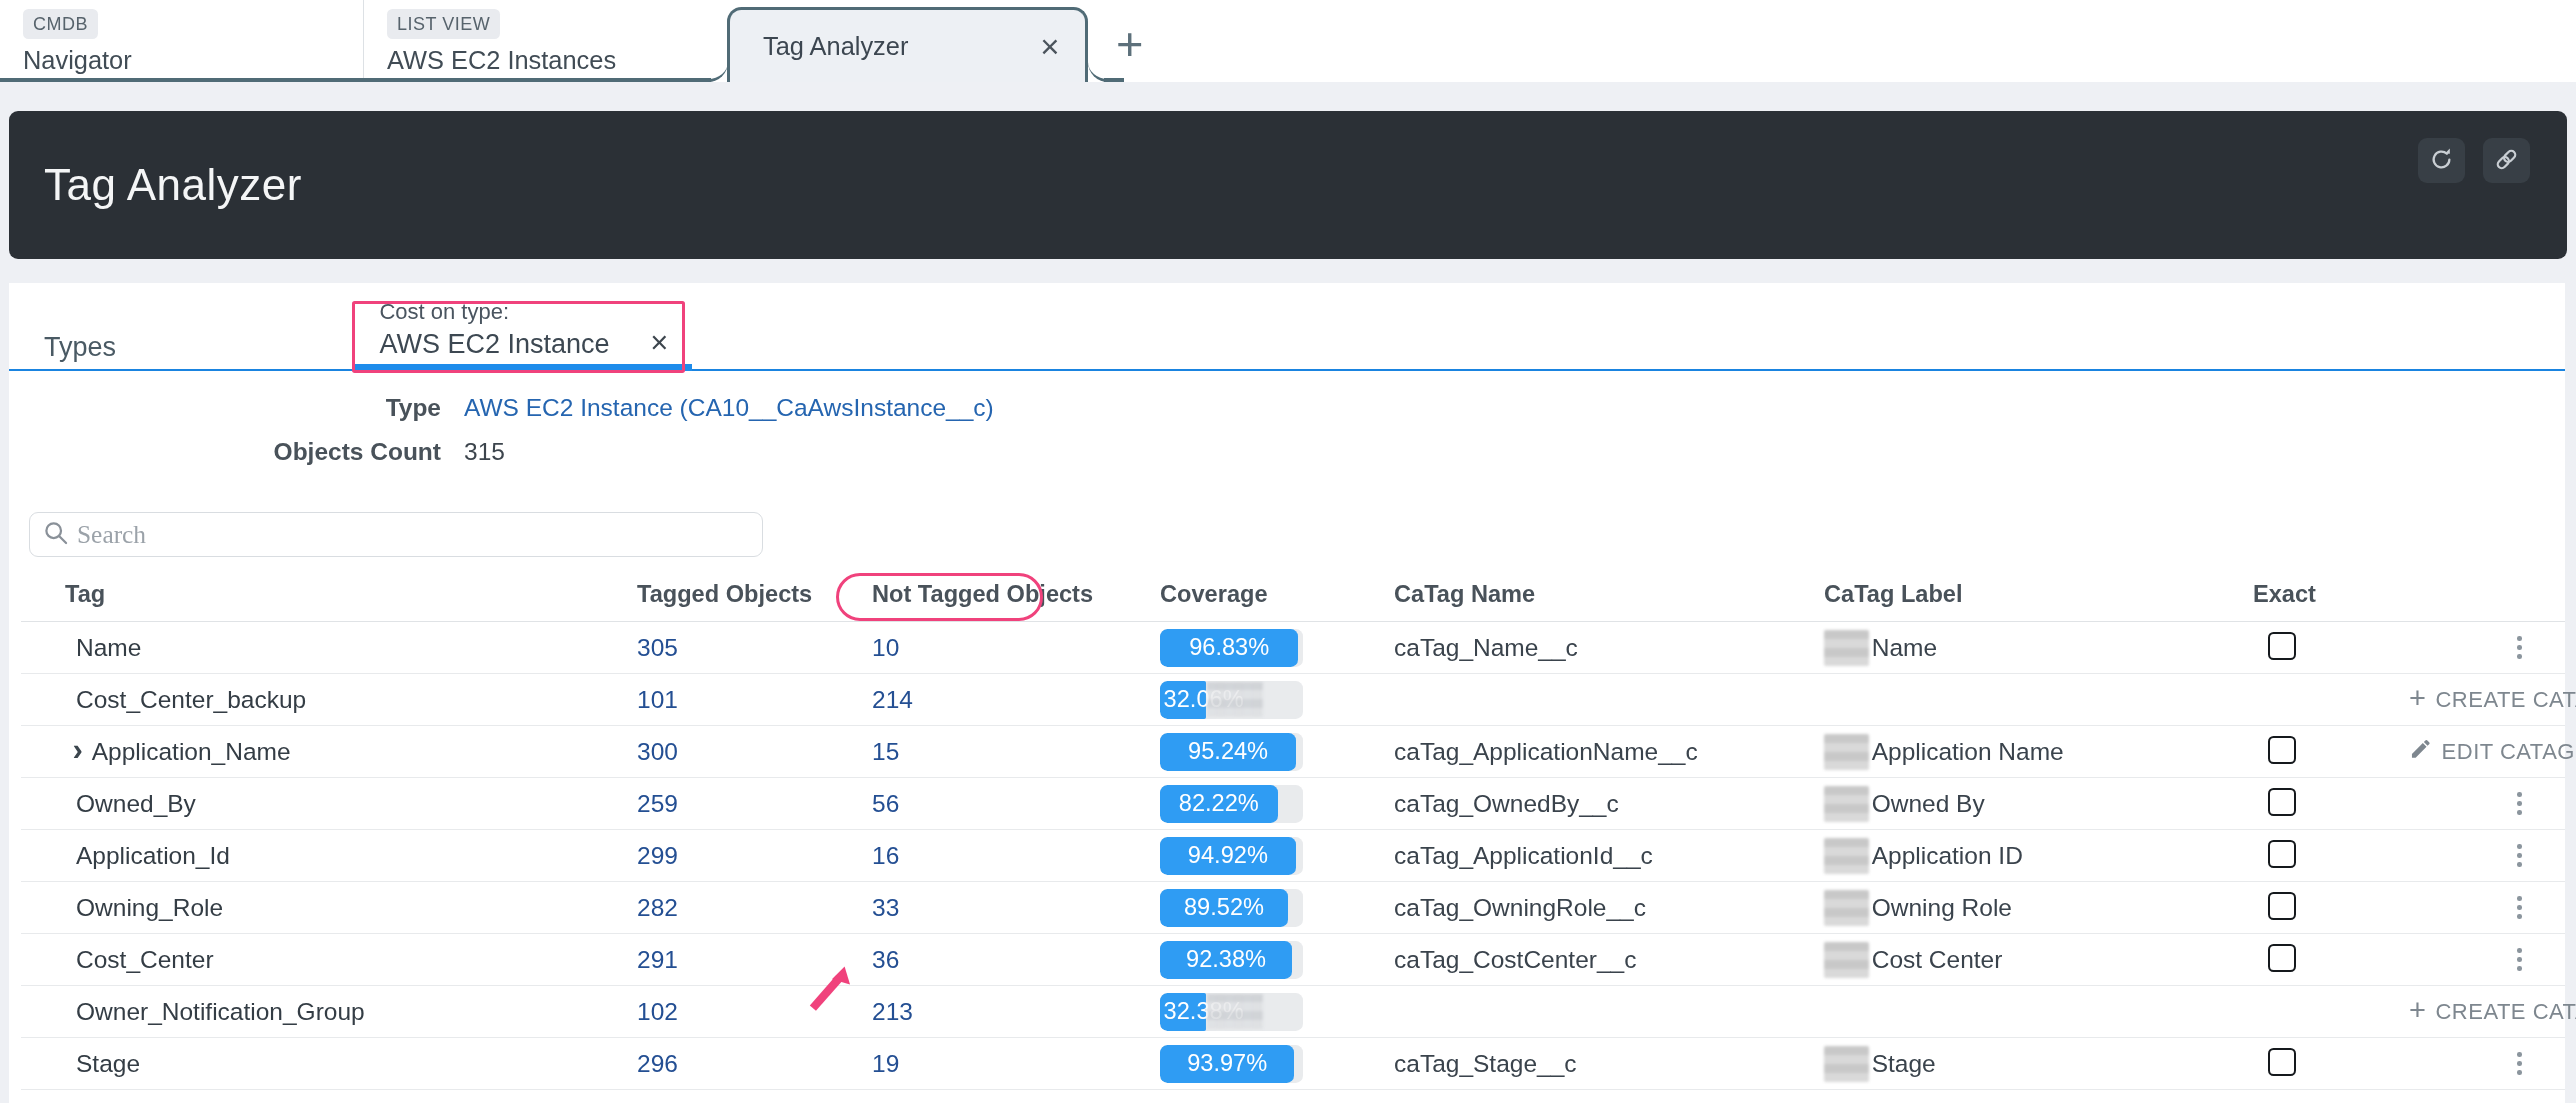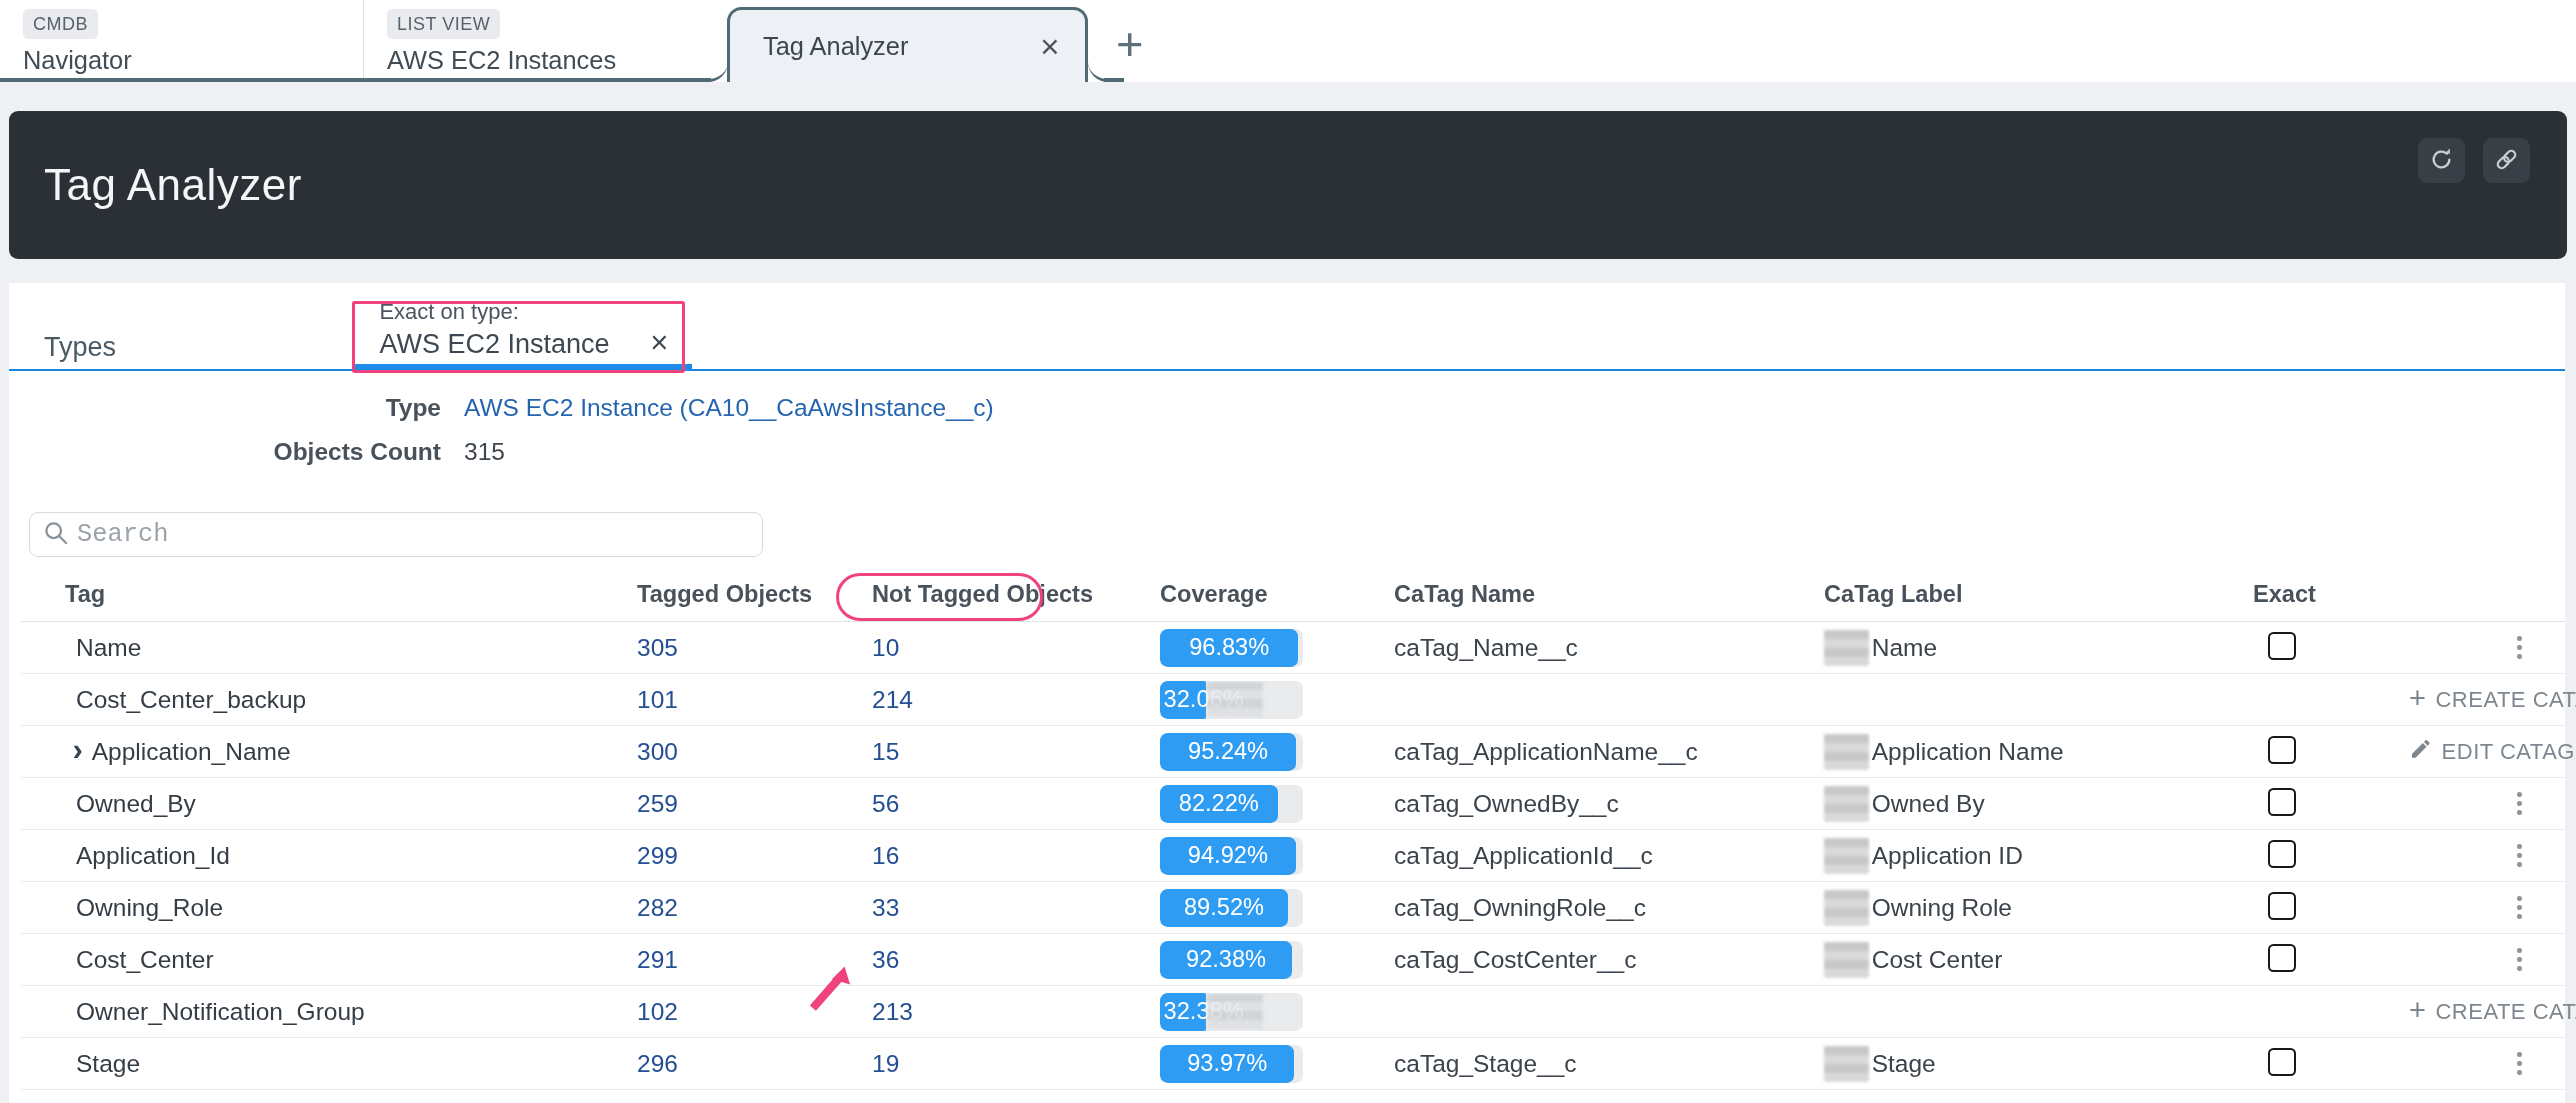--- a/index.html
+++ b/index.html
@@ -55,21 +55,21 @@
   .drow { display:flex; margin-bottom:16.4px; align-items:baseline; }
   .dlabel { width:432px; text-align:right; font-weight:700; font-size:24.5px; color:#49525a; }
   .dvalue { margin-left:23px; font-size:24.5px; color:#3d454d; }
   .dvalue.link { color:#2565b0; cursor:pointer; }
 
   .searchbox { position:absolute; left:20px; top:229px; width:734px; height:45px;
     border:1.8px solid #d9dde1; border-radius:9px; background:#fff;
     display:flex; align-items:center; padding:0 12.7px; }
   .searchbox svg { width:27px; height:27px; flex:0 0 auto; }
   .searchbox input { border:none; outline:none; font-size:25.4px; color:#3d454d; margin-left:7.3px;
-    width:100%; font-family:Liberation Mono, monospace; background:transparent; }
+    width:100%; font-family:Liberation Serif, serif; background:transparent; }
   .searchbox input::placeholder { color:#9ba2a9; }
 
   
   .ttable { position:absolute; left:0; top:284px; width:100%;padding-left:12px; }
   .thead, .trow { display:grid;
     grid-template-columns:572px 235px 288px 234px 430px 429px 156px 1fr;
     padding:0 36px 0 44px; align-items:center; }
   .thead { height:55px; border-bottom:1.8px solid #e0e3e6; }
   .th { font-size:23.6px; font-weight:700; color:#49525a; }
   .trow { height:52px; border-bottom:0.9px solid #e8eaec; }
@@ -162,21 +162,21 @@
         </svg>
     </span>
   </button>
 </div>
 
 <div class="card">
 
   <div class="types-row">
     <div class="types-label">Types</div>
     <div class="type-chip">
-      <span class="chip-caption">Exact on type:</span>
+      <span class="chip-caption">Cost on type:</span>
       <span class="chip-value">AWS EC2 Instance</span>
       <span class="chip-close">×</span>
       <span class="chip-underline"></span>
     </div>
   </div>
 
   <div class="detailrows">
     <div class="drow">
       <span class="dlabel">Type</span>
       <span class="dvalue link">AWS EC2 Instance (CA10__CaAwsInstance__c)</span>

